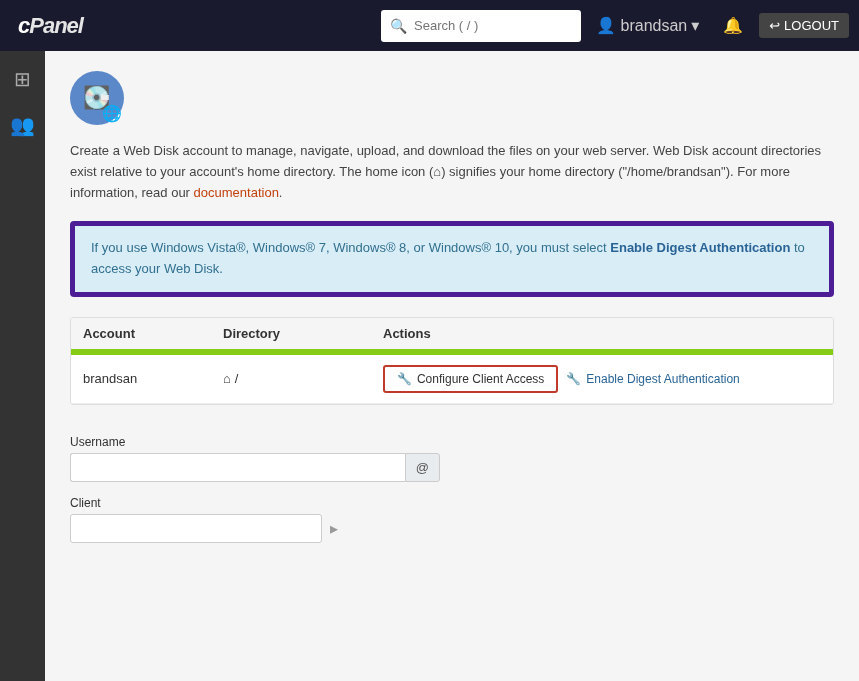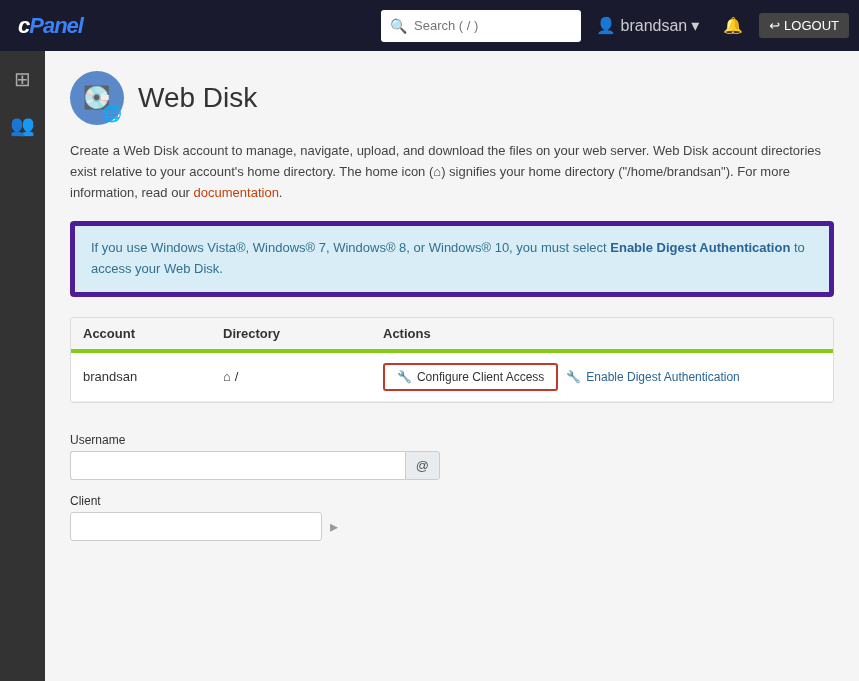--- a/index.html
+++ b/index.html
@@ -179,21 +179,21 @@
     .table-container {
       background: #fff;
       border: 1px solid #ddd;
       border-radius: 3px;
       margin-bottom: 30px;
       overflow: hidden;
     }
     .table-header {
       display: flex;
       background: #f5f5f5;
-      border-bottom: 4px solid #84cc16;
+      border-bottom: 6px solid #84cc16;
       padding: 8px 12px;
       font-weight: bold;
       font-size: 13px;
     }
     .table-header .col-account { width: 140px; }
     .table-header .col-directory { width: 160px; }
     .table-header .col-actions { flex: 1; }
     .table-row {
       display: flex;
       align-items: center;
@@ -288,21 +288,21 @@
     .domain-row .slider-indicator {
       color: #999;
       font-size: 16px;
     }
   </style>
 </head>
 <body>
 
 <nav class="top-nav">
   <div class="logo">
-    <span>c</span><span style="color:#3b82f6">Panel</span>
+    <span>c</span><span style="color:#e5e5e5">Panel</span>
   </div>
   <div class="search-bar">
     <span style="color:#999;">🔍</span>
     <input type="text" placeholder="Search ( / )" style="">
   </div>
   <button class="nav-icon-btn">
     <span>👤</span>
     <span>brandsan</span>
     <span>▾</span>
   </button>
@@ -322,21 +322,20 @@
     <div class="sidebar-icon">👥</div>
   </aside>
 
   <main class="main-content">
 
     <div class="page-title-row">
       <div class="page-icon">
         <span style="font-size:22px;">💽</span>
         <span class="globe">🌐</span>
       </div>
-      <h1 class="page-title">Web Disk</h1>
     </div>
 
     <p class="description">
       <span>Create a Web Disk account to manage, navigate, upload, and download the files on your web server. Web Disk account directories exist relative to your account's home directory. The home icon (</span><span>⌂</span><span>) signifies your home directory ("/home/brandsan"). For more information, read our </span><a href="#">documentation</a><span>.</span>
     </p>
 
     <div class="info-box">
       <span>If you use Windows Vista®, Windows® 7, Windows® 8, or Windows® 10, you must select </span><a href="#">Enable Digest Authentication</a><span> to access your Web Disk.</span>
     </div>
 

